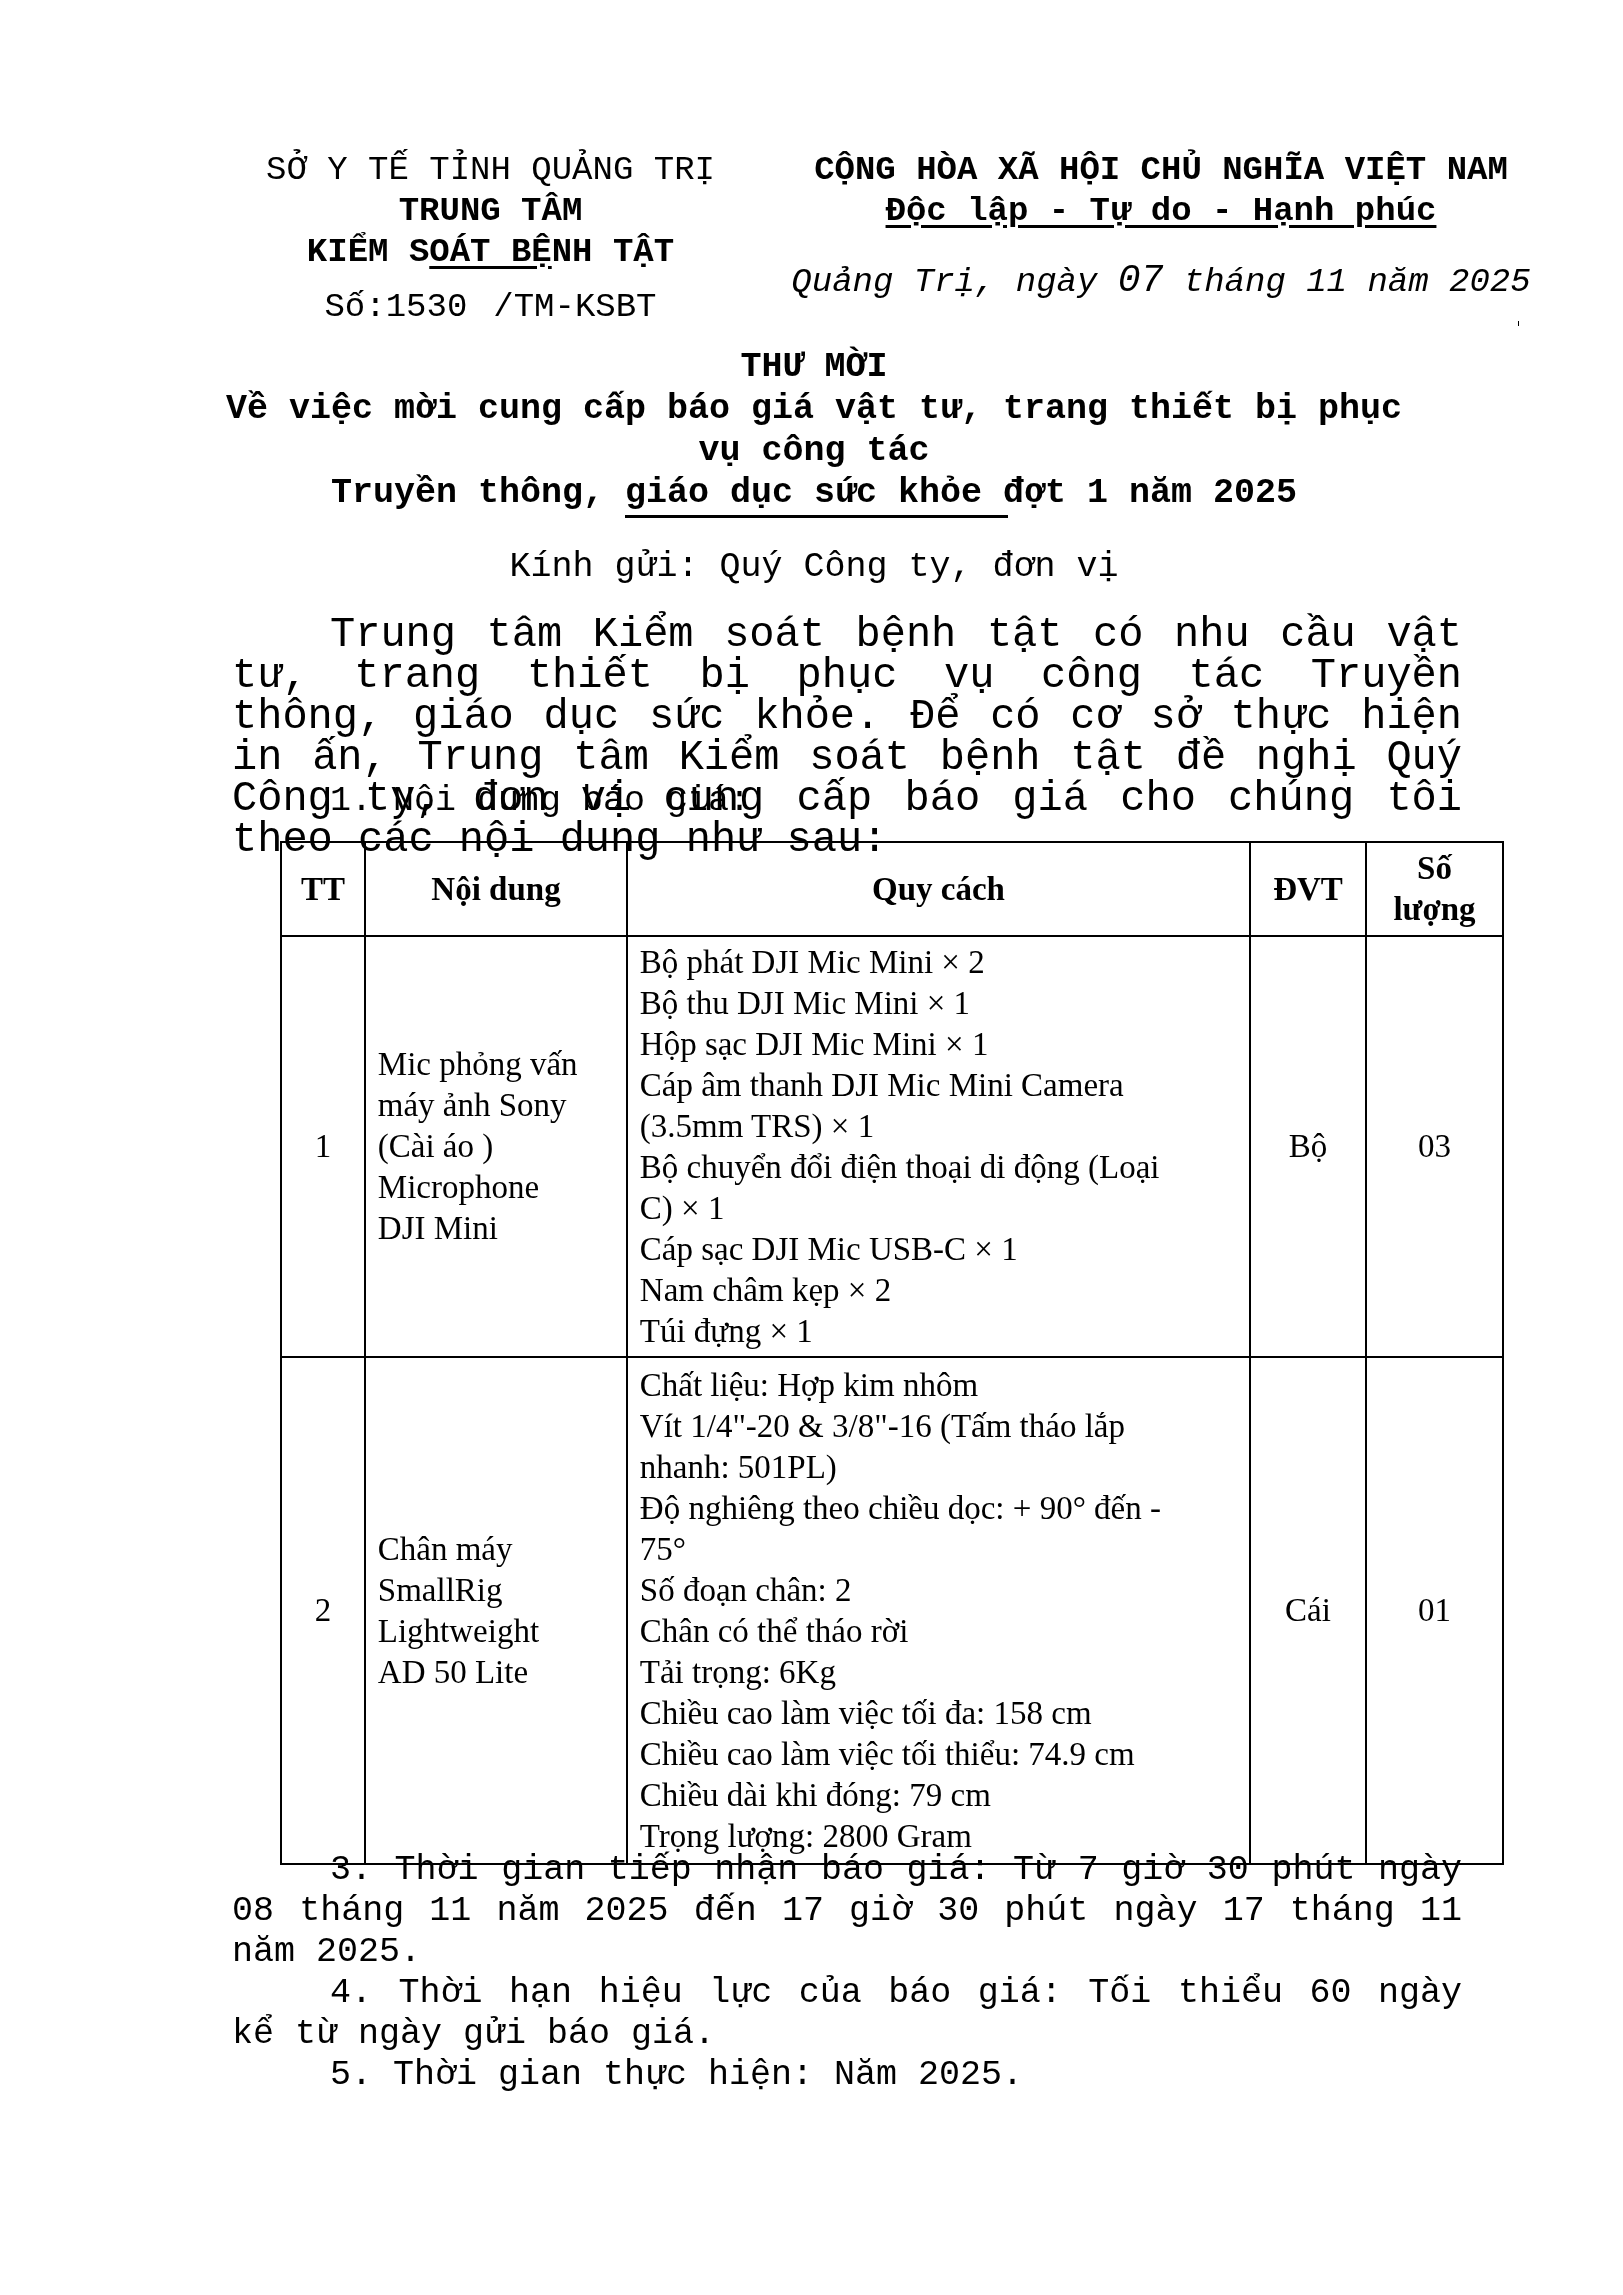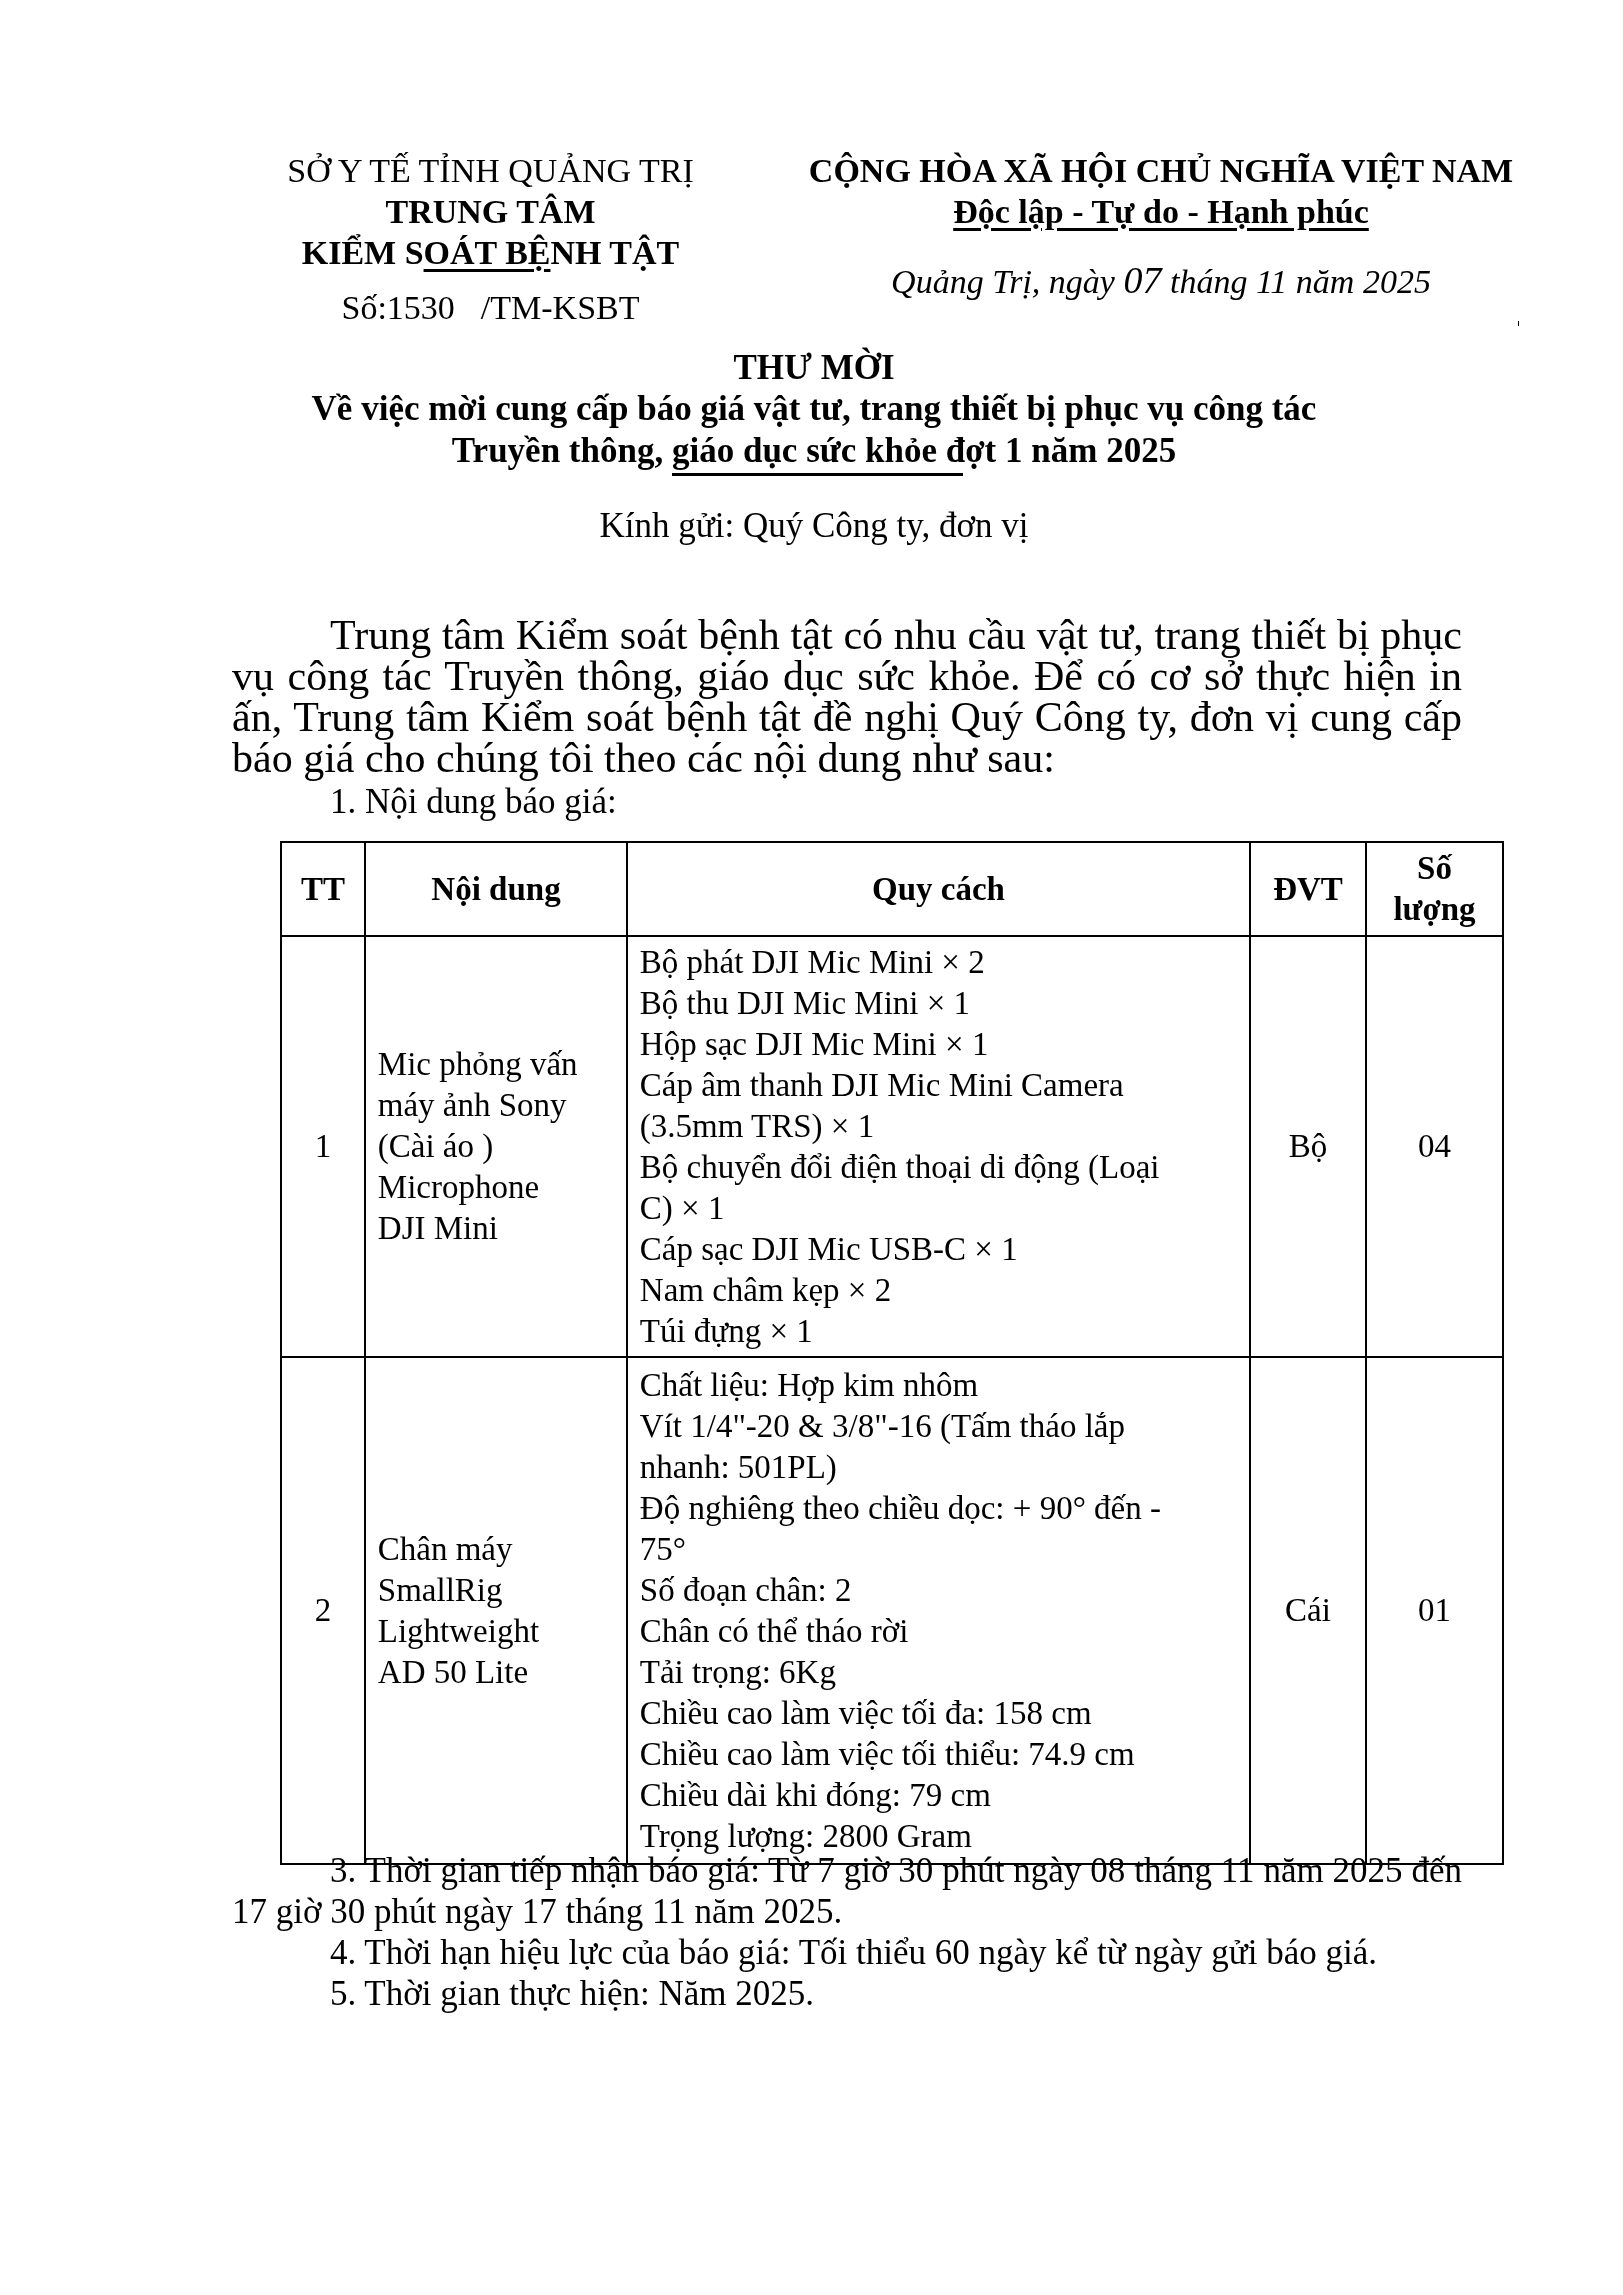--- a/index.html
+++ b/index.html
@@ -1,21 +1,21 @@
 <!DOCTYPE html>
 <html style="font-size:10.5px"><head>
 <meta charset="utf-8">
 <style>
   html, body { margin: 0; padding: 0; background: #ffffff; }
   body {
     width: 1623px; height: 2295px; position: relative; overflow: hidden;
     font-family: "Liberation Serif", "DejaVu Serif", serif;
     color: #000000;
   }
-  .abs { position: absolute; }
+  .abs { position: absolute; font-family: Liberation Mono, monospace; }
   .center { text-align: center; }
   .hdr { font-size: 34px; line-height: 41px; white-space: nowrap; }
   .bold { font-weight: bold; }
   .ital { font-style: italic; }
   .ul { text-decoration: underline; text-decoration-thickness: 2.6px; text-underline-offset: 5.2px; }
 
   #left-header { left: 196px; top: 150px; width: 589px; }
   #right-header { left: 752px; top: 150px; width: 818px; }
 
   .so-line { font-size: 34px; line-height: 41px; }
@@ -115,21 +115,21 @@
         <span class="spec-line">Hộp sạc DJI Mic Mini × 1</span>
         <span class="spec-line">Cáp âm thanh DJI Mic Mini Camera</span>
         <span class="spec-line">(3.5mm TRS) × 1</span>
         <span class="spec-line">Bộ chuyển đổi điện thoại di động (Loại</span>
         <span class="spec-line">C) × 1</span>
         <span class="spec-line">Cáp sạc DJI Mic USB-C × 1</span>
         <span class="spec-line">Nam châm kẹp × 2</span>
         <span class="spec-line">Túi đựng × 1</span>
       </td>
       <td class="c">Bộ</td>
-      <td class="c">04</td>
+      <td class="c">03</td>
     </tr>
     <tr style="height:507px;">
       <td class="c">2</td>
       <td class="l">
         <span class="spec-line">Chân máy</span>
         <span class="spec-line">SmallRig</span>
         <span class="spec-line">Lightweight</span>
         <span class="spec-line">AD 50 Lite</span>
       </td>
       <td class="spec">

